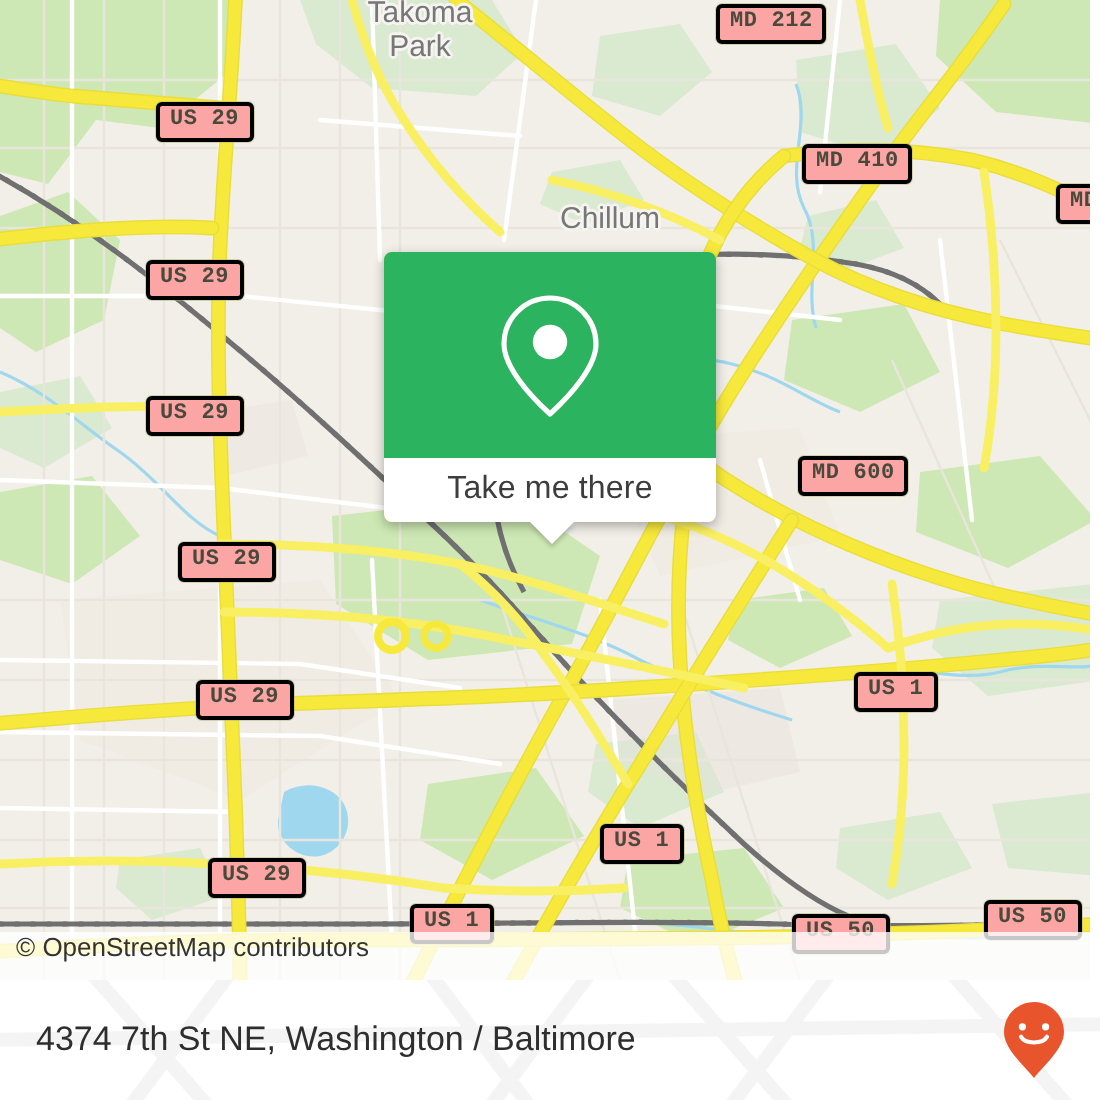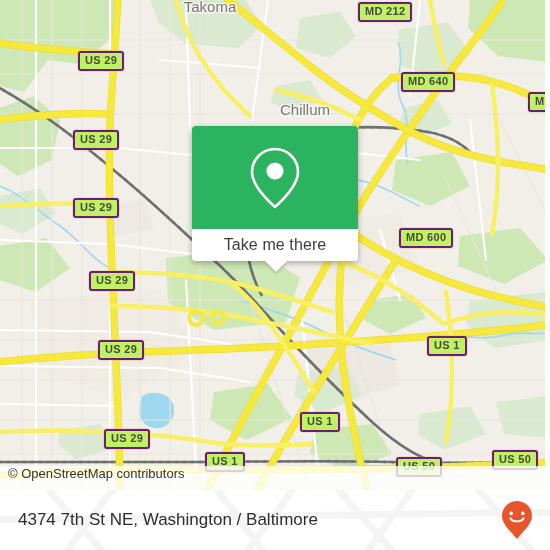--- a/index.html
+++ b/index.html
@@ -23,31 +23,32 @@
     left: 0; top: 0;
     width: 545px; height: 490px;
     background: #f2efe9;
     overflow: hidden;
   }
   #map-svg { position:absolute; left:0; top:0; }
 
   
   .shield {
     position: absolute;
-    background: #bef264;
-    border: 2px solid #701a75;
+    background: #fca5a5;
+    border: 2px solid #000000;
     border-radius: 3px;
     color: #4a4a3c;
     font-size: 11px;
     font-weight: bold;
     letter-spacing: 0.3px;
     padding: 1px 5px 2px 5px;
     line-height: 13px;
     white-space: nowrap;
     box-shadow: 0 0 0 0.5px rgba(180,175,120,.5);
+    font-family: Liberation Mono, monospace;
   }
 
   
   .place {
     position: absolute;
     color: #777777;
     font-size: 15px;
     white-space: nowrap;
     text-shadow:
       -1.5px 0 #f6f4f0, 1.5px 0 #f6f4f0,
@@ -314,28 +315,29 @@
         <path class="trunk" d="M430,0 C434,22 438,44 444,64"></path>
         <path class="trunk" d="M276,90 C306,96 334,106 360,120"></path>
       </g>
 
       <circle cx="196" cy="318" r="7" fill="none" stroke="#f7e93b" stroke-width="4"></circle>
       <circle cx="218" cy="318" r="6" fill="none" stroke="#f7e93b" stroke-width="3.5"></circle>
     </svg>
 
     <div class="place" style="left:170px; top:-2px; width:80px; line-height:17px;">
       <div>Takoma</div>
+      <div>Park</div>
     </div>
     <div class="place" style="left:280px; top:101px;">
       <span>Chillum</span>
     </div>
 
     <div class="shield" style="left:358px; top:2px;">MD 212</div>
     <div class="shield" style="left:78px;  top:51px;">US 29</div>
-    <div class="shield" style="left:401px; top:72px;">MD 640</div>
+    <div class="shield" style="left:401px; top:72px;">MD 410</div>
     <div class="shield" style="left:528px; top:92px;">MD</div>
     <div class="shield" style="left:73px;  top:130px;">US 29</div>
     <div class="shield" style="left:73px;  top:198px;">US 29</div>
     <div class="shield" style="left:399px; top:228px;">MD 600</div>
     <div class="shield" style="left:89px;  top:271px;">US 29</div>
     <div class="shield" style="left:98px;  top:340px;">US 29</div>
     <div class="shield" style="left:427px; top:336px;">US 1</div>
     <div class="shield" style="left:104px; top:429px;">US 29</div>
     <div class="shield" style="left:205px; top:452px;">US 1</div>
     <div class="shield" style="left:300px; top:412px;">US 1</div>

